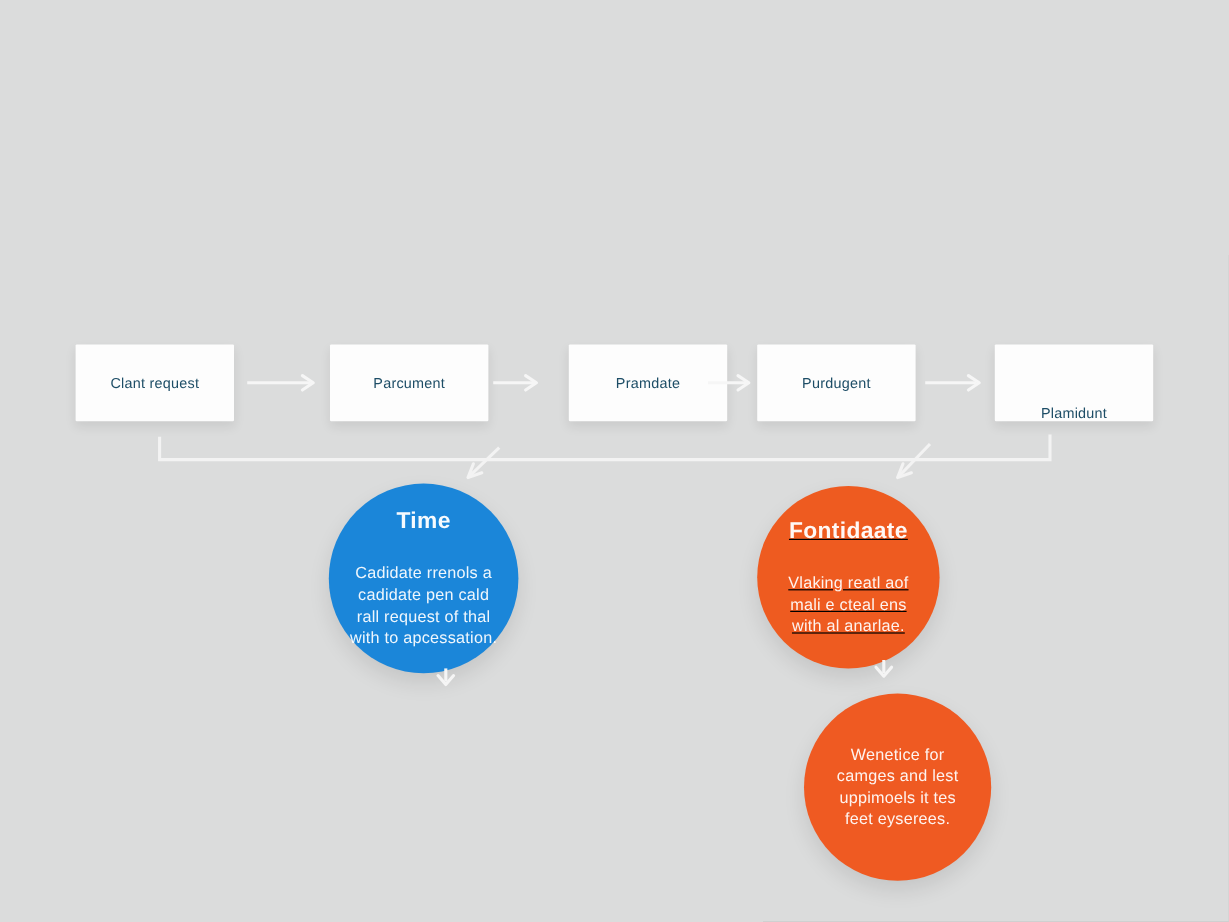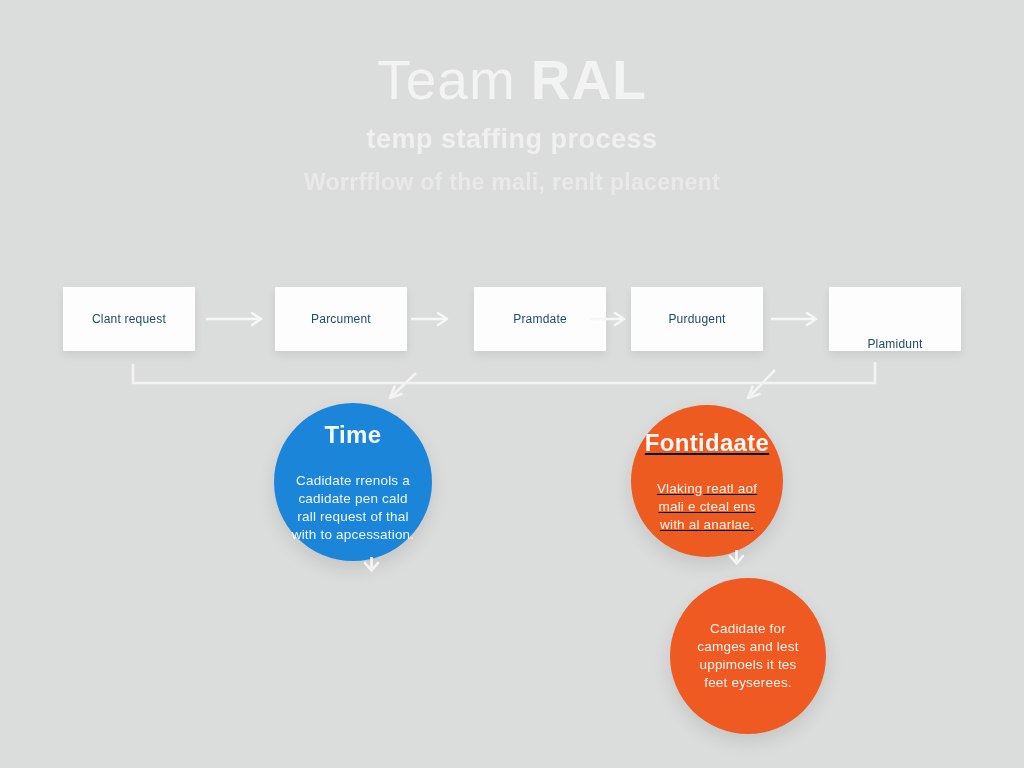--- a/index.html
+++ b/index.html
@@ -83,44 +83,39 @@
     flex-direction: column;
     align-items: center;
     justify-content: center;
     text-align: center;
     box-shadow: 0 8px 18px rgba(0,0,0,0.10);
     padding: 0 12px;
     box-sizing: border-box;
   }
   .bubble-title {
     color: rgba(255,255,255,0.96);
-    font-size: 24px;
+    font-size: 19px;
     font-weight: 700;
     margin-bottom: 23px;
     letter-spacing: 0.3px;
   }
   .bubble-line {
     color: rgba(255,255,255,0.93);
     font-size: 13.5px;
     font-weight: 500;
     line-height: 18px;
     white-space: nowrap;
     letter-spacing: 0.2px;
   }
 </style>
 </head>
 <body>
 
 <div class="canvas">
 
-  <div class="header">
-    <h1><span class="t-light">Team</span><span class="t-bold">RAL</span></h1>
-    <div class="subtitle">temp staffing process</div>
-    <div class="tagline">Worrfflow of the mali, renlt placenent</div>
-  </div>
 
   <div class="step" style="left:63px;">
     <span>Clant request</span>
   </div>
   <div class="step" style="left:275px;">
     <span>Parcument</span>
   </div>
   <div class="step" style="left:474px;">
     <span>Pramdate</span>
   </div>
@@ -177,19 +172,19 @@
     <line x1="8.5" y1="1" x2="8.5" y2="12" stroke="#f5f5f5" stroke-width="2.6"></line>
     <polyline points="2,7 8.5,14.5 15,7" fill="none" stroke="#f5f5f5" stroke-width="2.6" stroke-linecap="round" stroke-linejoin="round"></polyline>
   </svg>
   <svg class="down-arrow-svg" style="left:728px;top:549px;" width="17" height="20">
     <line x1="8.5" y1="1" x2="8.5" y2="12" stroke="#f5f5f5" stroke-width="2.6"></line>
     <polyline points="2,7 8.5,14.5 15,7" fill="none" stroke="#f5f5f5" stroke-width="2.6" stroke-linecap="round" stroke-linejoin="round"></polyline>
   </svg>
 
 
   <div class="bubble" style="left: 670px; top: 578px; width: 156px; height: 156px; background: rgb(239, 90, 34);">
-    <div class="bubble-line">Cadidate for</div>
+    <div class="bubble-line">Wenetice for</div>
     <div class="bubble-line">camges and lest</div>
     <div class="bubble-line">uppimoels it tes</div>
     <div class="bubble-line">feet eyserees.</div>
   </div>
 
 </div>
 
 </body></html>

